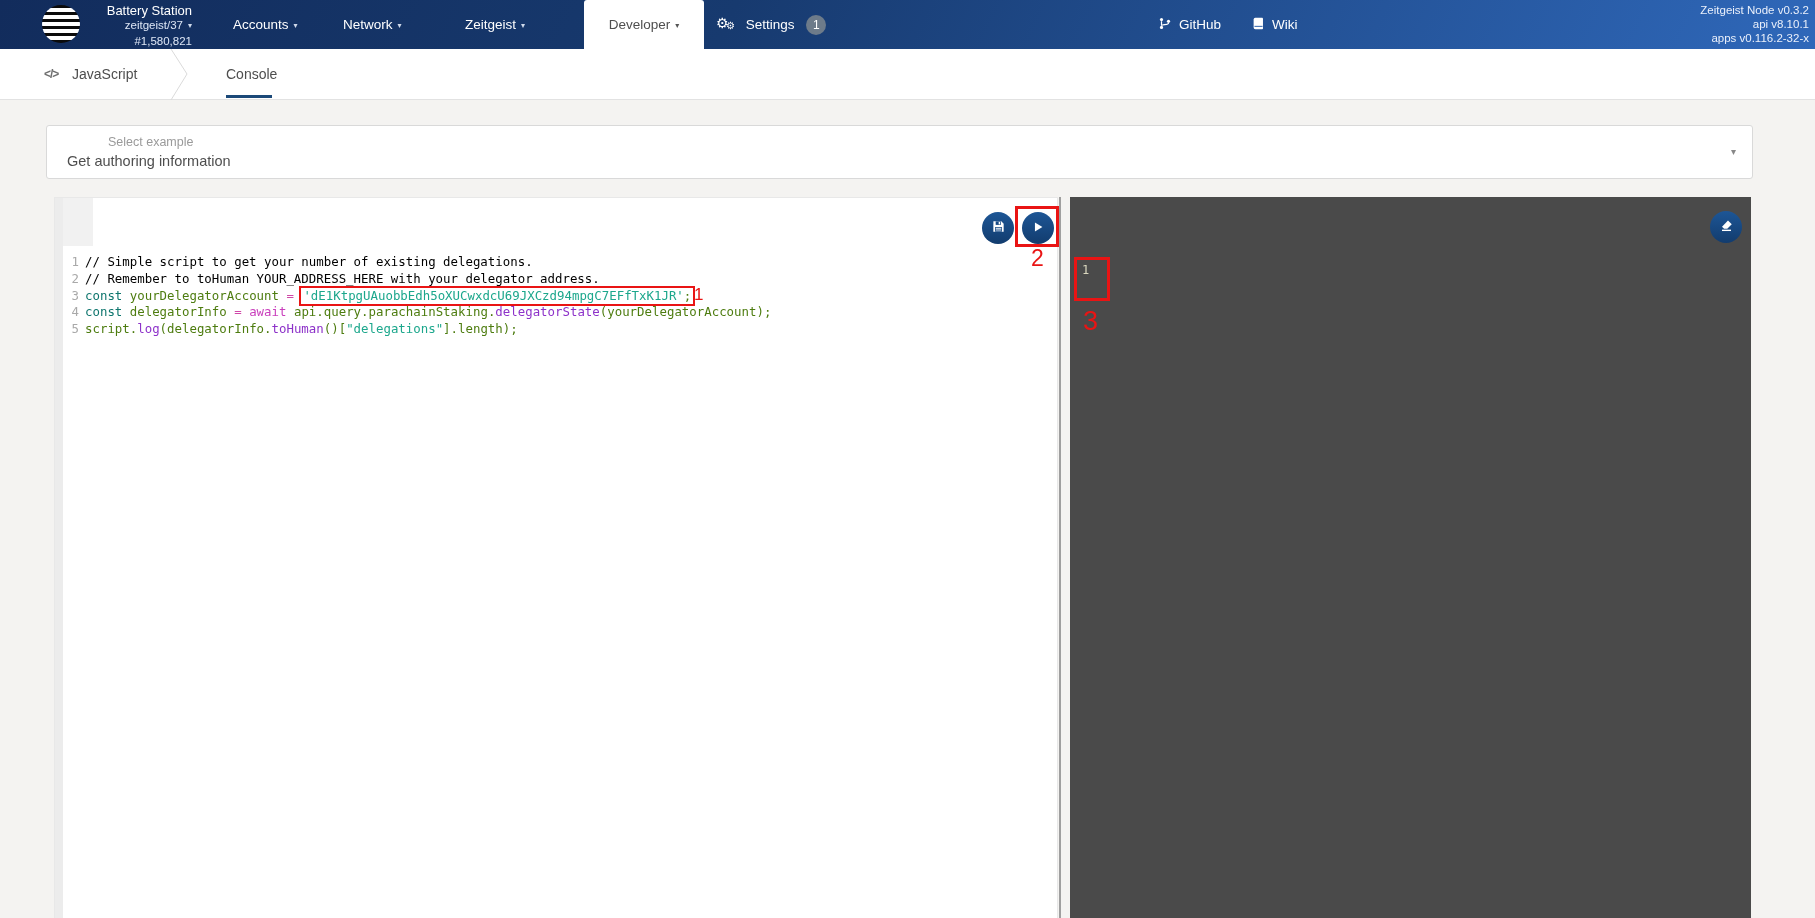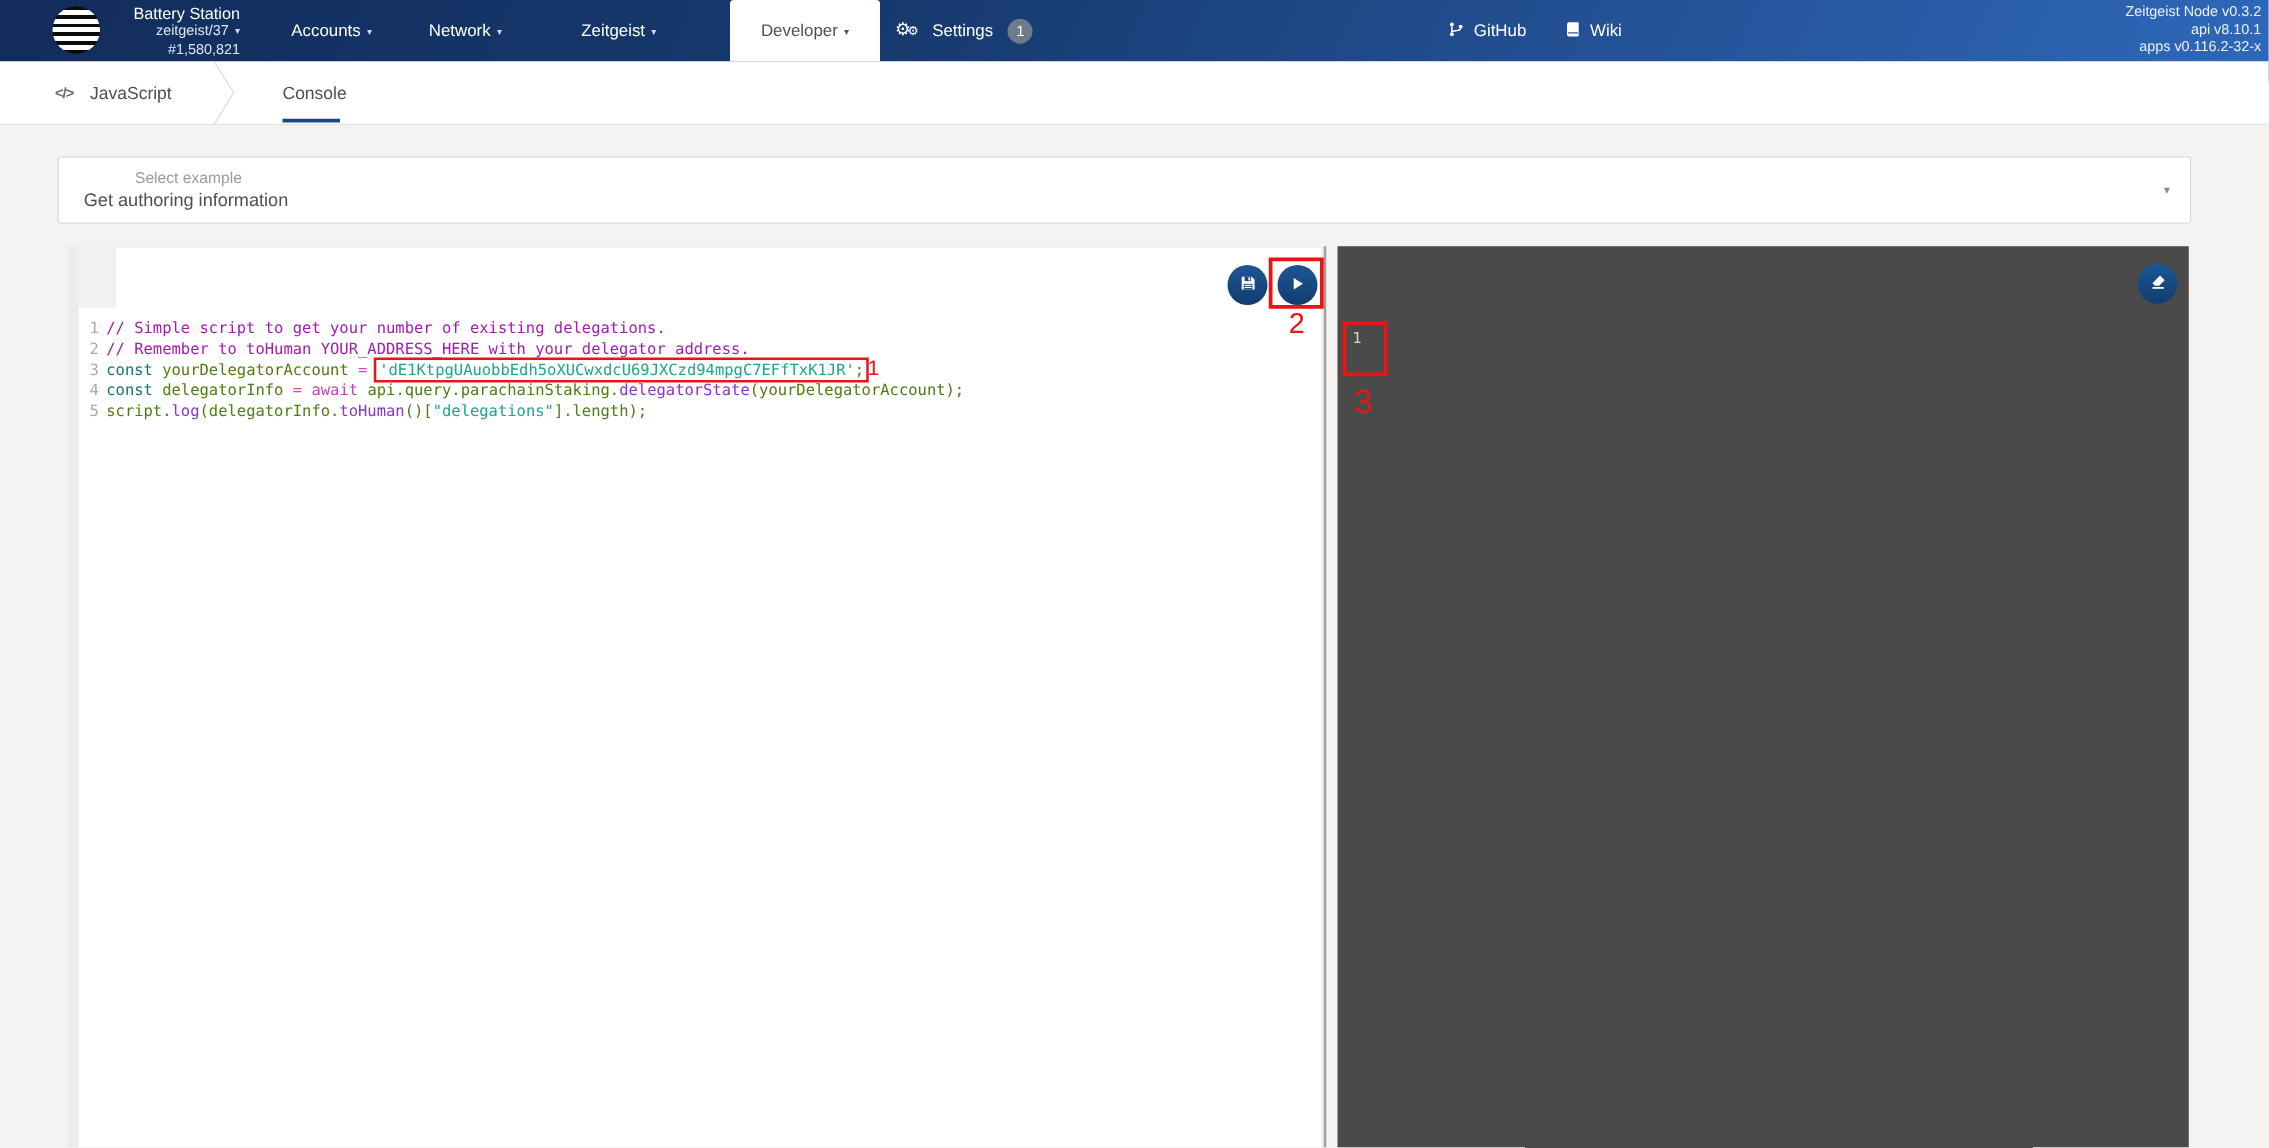--- a/index.html
+++ b/index.html
@@ -53,21 +53,21 @@
 
   
   .editor { position:absolute; left:54px; top:197px; width:1004px; height:721px; background:#fff;
             border:1px solid #e8e8e8; border-bottom:none; }
   .editor-corner { position:absolute; left:0; top:0; width:38px; height:48px; background:#f1f1f1; }
   .editor-strip  { position:absolute; left:0; top:0; width:8px; height:100%; background:#ececec; }
   .code-area { position:absolute; left:0; top:56px; width:100%;
                font-family:"DejaVu Sans Mono", monospace; font-size:12.4px; }
   .code-line { height:16.75px; line-height:16.75px; white-space:pre; }
   .ln { display:inline-block; width:24px; text-align:right; color:#a9a9a9; margin-right:6px; }
-  .tk-comment{ color:#a21caf; } .tk-kw{ color:#0f766e; } .tk-op{ color:#d048a8; }
+  .tk-comment{ color:#000000; } .tk-kw{ color:#0f766e; } .tk-op{ color:#d048a8; }
   .tk-kw2{ color:#c93ebc; } .tk-fn{ color:#8d32c9; } .tk-str{ color:#1ca78c; }
   .tk-plain{ color:#4d7c0f; }
   .inline-red-box { display:inline-block; border:2px solid #e91414; padding:0 2px; margin:-3px -2px; }
 
   .round-btn { position:absolute; width:32px; height:32px; border-radius:50%; border:none;
                background:linear-gradient(180deg,#1d5696,#123c6e); cursor:pointer;
                display:flex; align-items:center; justify-content:center; }
   .btn-save { left:927px; top:14px; }
   .btn-run  { left:967px; top:14px; }
 

